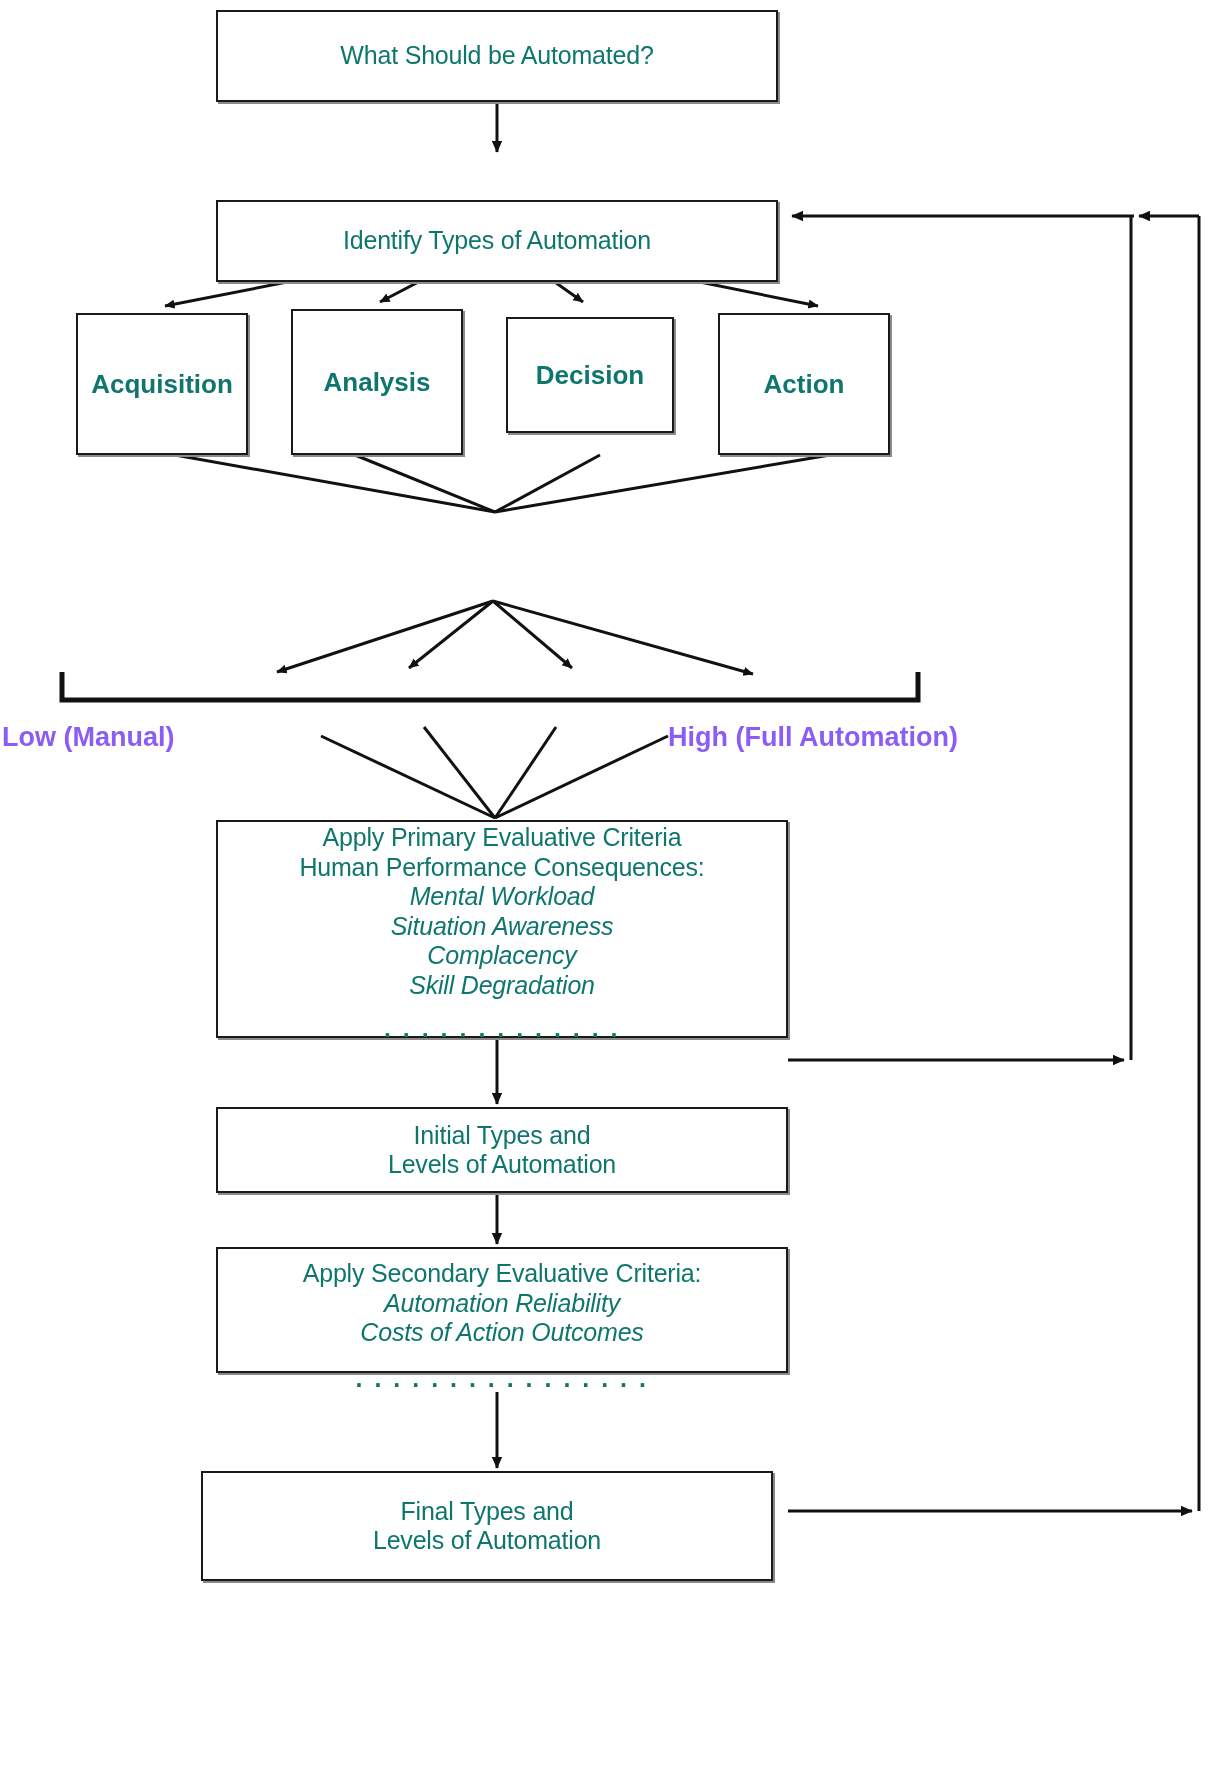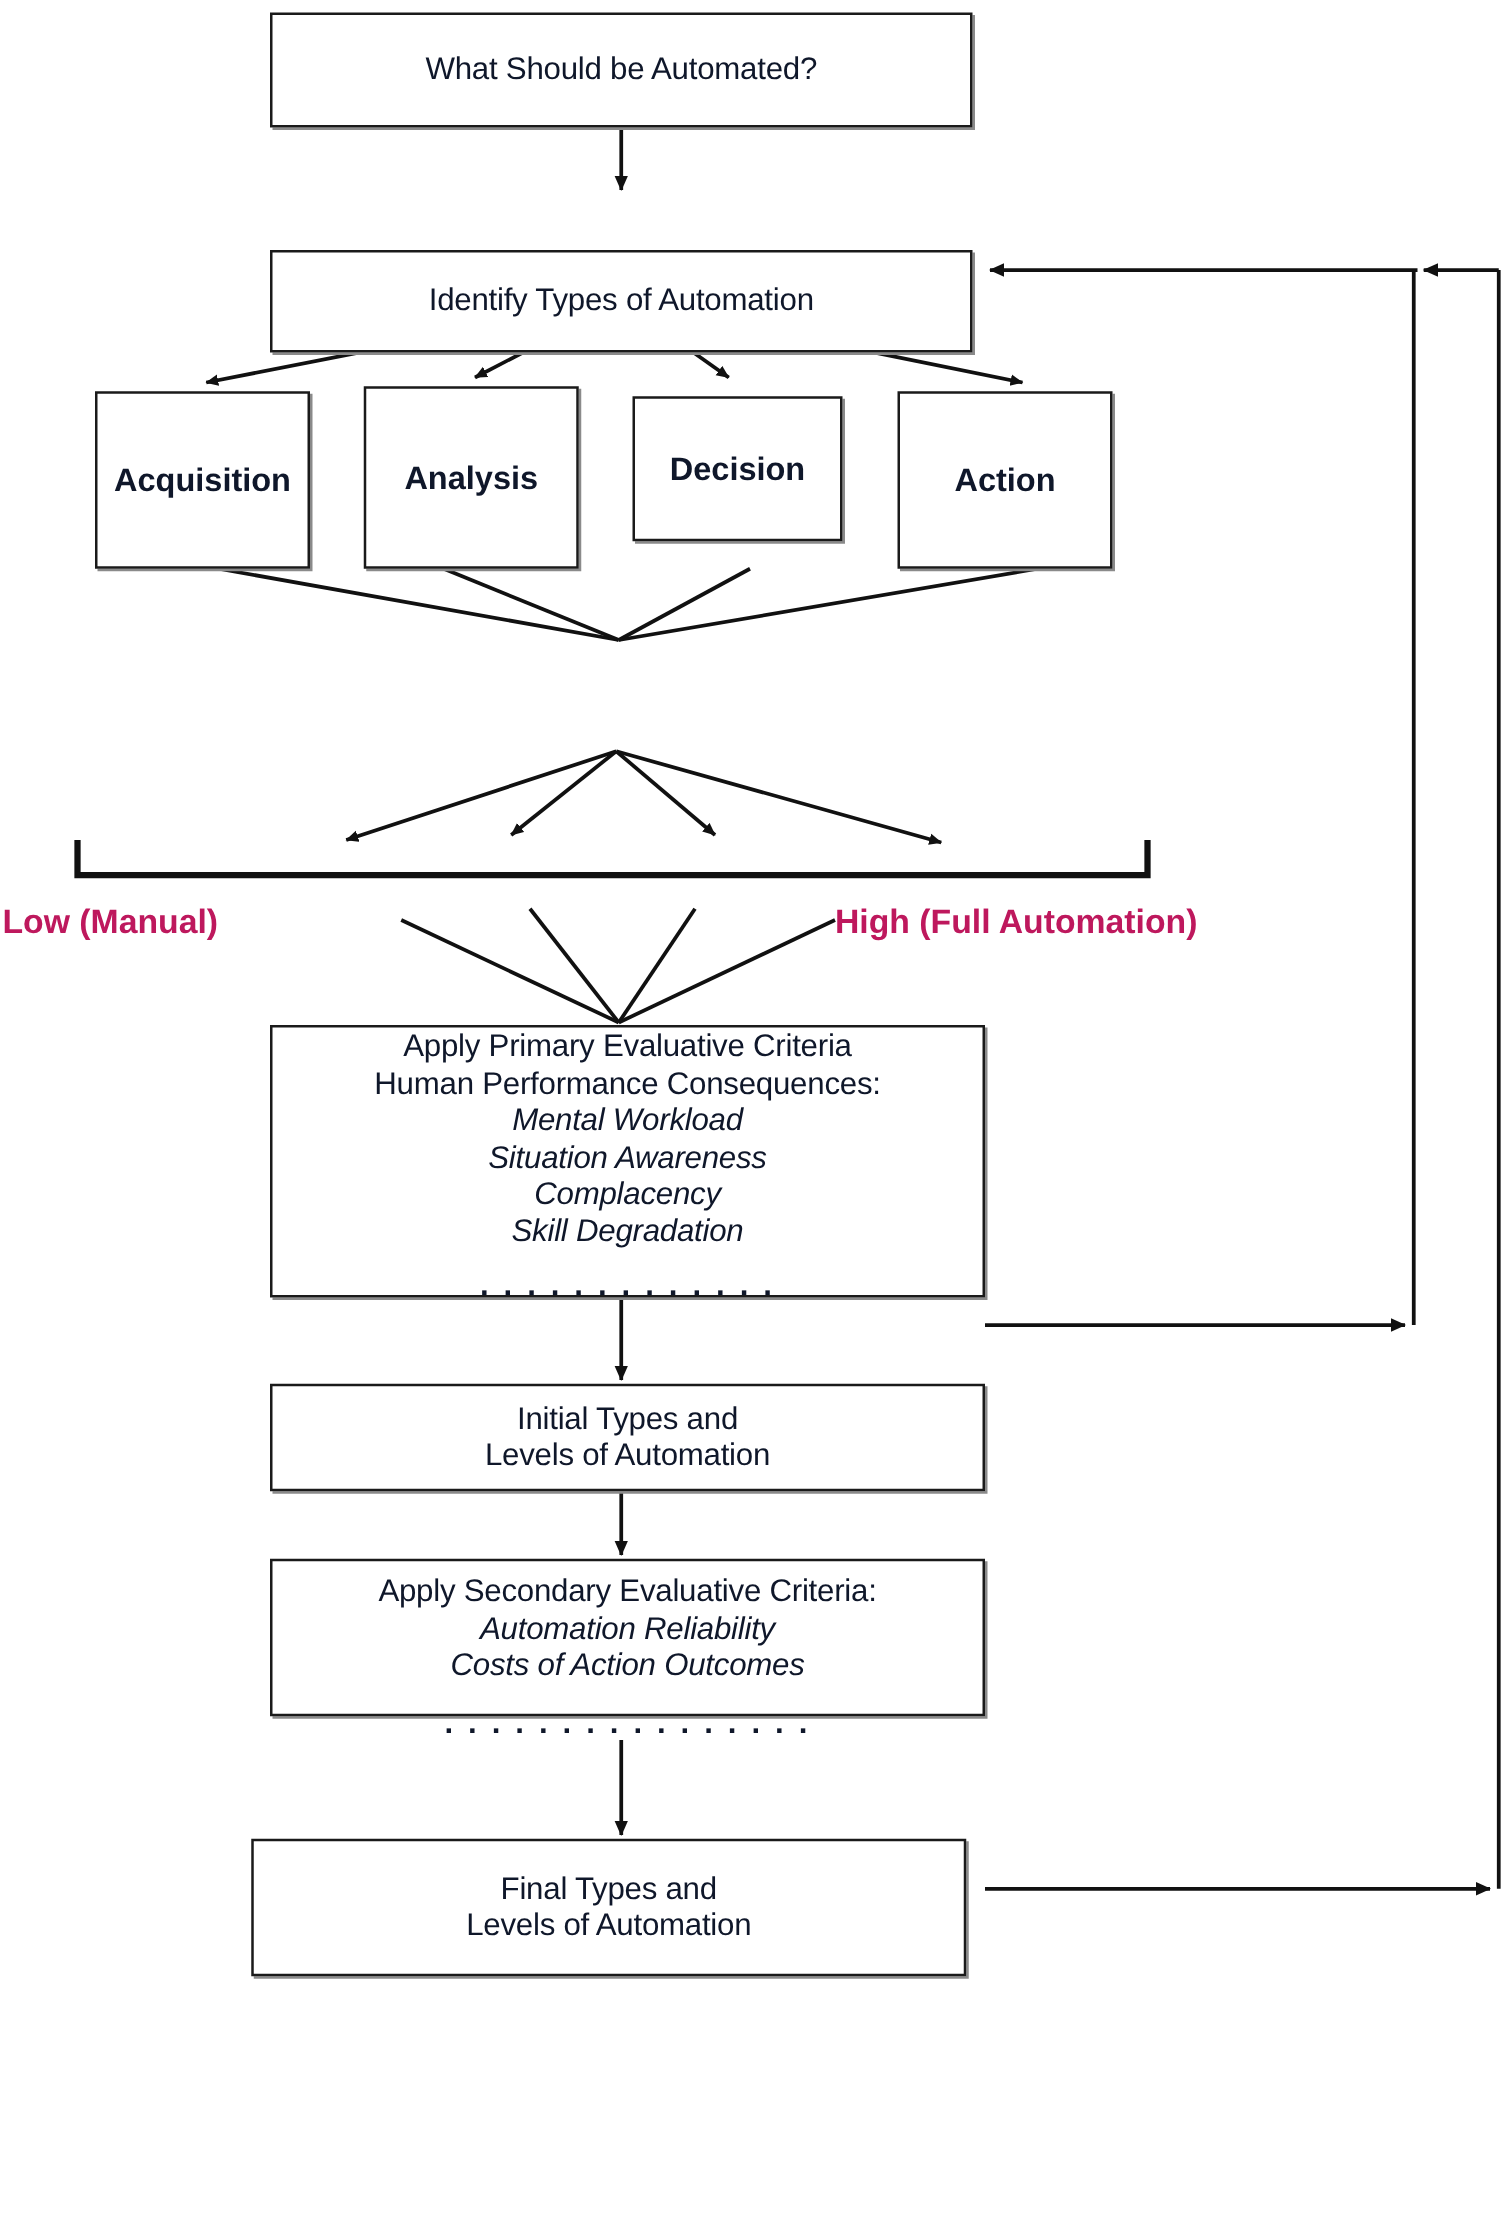--- a/index.html
+++ b/index.html
@@ -24,21 +24,21 @@
   }
   .node-box {
     position: absolute;
     box-sizing: border-box;
     border: 2px solid #1a1a1a;
     background: #ffffff;
     display: flex;
     flex-direction: column;
     align-items: center;
     justify-content: center;
-    color: #0f172a;
+    color: #0f766e;
     text-align: center;
     line-height: 1.18;
   }
   .node-box.shadowed {
     box-shadow: 2px 2px 0 0 #8a8a8a;
   }
   .t-reg {
     font-size: 25px;
     font-weight: 400;
     letter-spacing: -0.2px;
@@ -62,21 +62,21 @@
   .dots-wide {
     font-size: 25px;
     letter-spacing: 2.5px;
     margin-top: 16px;
     font-weight: 700;
   }
   .scale-label {
     position: absolute;
     font-size: 27px;
     font-weight: 700;
-    color: #be185d;
+    color: #8b5cf6;
     white-space: nowrap;
   }
   .line-1 { display: block; }
 </style>
 </head>
 <body>
 
 <div id="page">
 
   <svg class="layer" viewBox="0 0 1208 1783" xmlns="http://www.w3.org/2000/svg">

